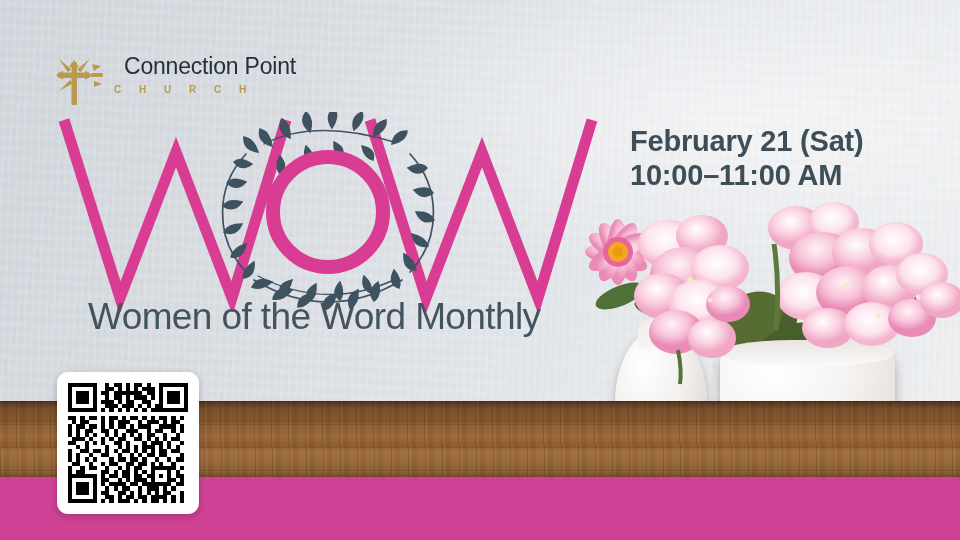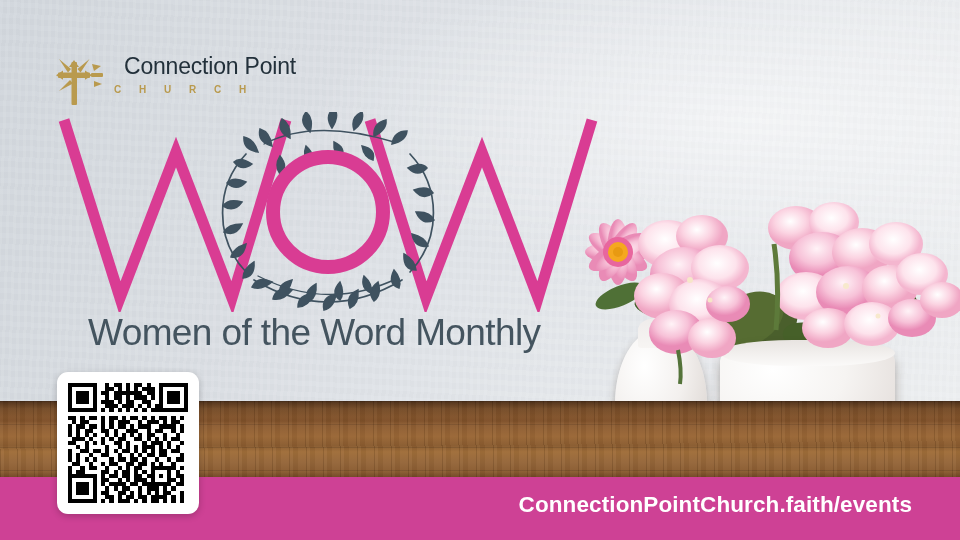--- a/index.html
+++ b/index.html
@@ -92,21 +92,21 @@
   .logo-sub{
     position:absolute;left:64px;top:36px;color:#b99a4e;
     font-size:10px;font-weight:bold;letter-spacing:7.5px;white-space:nowrap;
   }
 
   
   .wow{position:absolute;left:58px;top:112px;width:540px;height:200px;}
   .wow-svg{position:absolute;left:0;top:0;}
 
   .subtitle{
-    position:absolute;left:88px;top:312px;
+    position:absolute;left:88px;top:296px;
     color:#44545f;font-size:37px;font-weight:300;letter-spacing:-.6px;white-space:nowrap;
     font-family:"Liberation Sans", sans-serif;
   }
 
   
   .date-block{position:absolute;left:630px;top:124px;width:300px;}
   .date-line{
     color:#3d4e59;font-size:29px;font-weight:bold;letter-spacing:-.2px;
     line-height:34px;white-space:nowrap;
   }
@@ -306,23 +306,26 @@
         </g>
         <path d="M200 164 q70 36 140 2" stroke="#3f5260" stroke-width="1.4"></path>
       </g>
 
       <circle cx="270" cy="100" r="55" stroke="#d93c93" stroke-width="14" fill="none"></circle>
     </svg>
   </div>
 
   <div class="subtitle">Women of the Word Monthly</div>
 
+  <div class="date-block">
+    <div class="date-line">February 21 (Sat)</div>
+    <div class="date-line">10:00–11:00 AM</div>
+  </div>
 
   <div class="footer-bar"></div>
-  <div class="footer-url">ConnectionPointChurch.faith/events</div>
 
   <div class="qr-card">
     <svg class="qr-img" viewBox="0 0 29 29" shape-rendering="crispEdges">
       <rect width="29" height="29" fill="#ffffff"></rect>
       <g fill="#000000">
 
         <rect x="0" y="0" width="7" height="1"></rect>
           <rect x="0" y="6" width="7" height="1"></rect>
         <rect x="0" y="0" width="1" height="7"></rect>
           <rect x="6" y="0" width="1" height="7"></rect>

